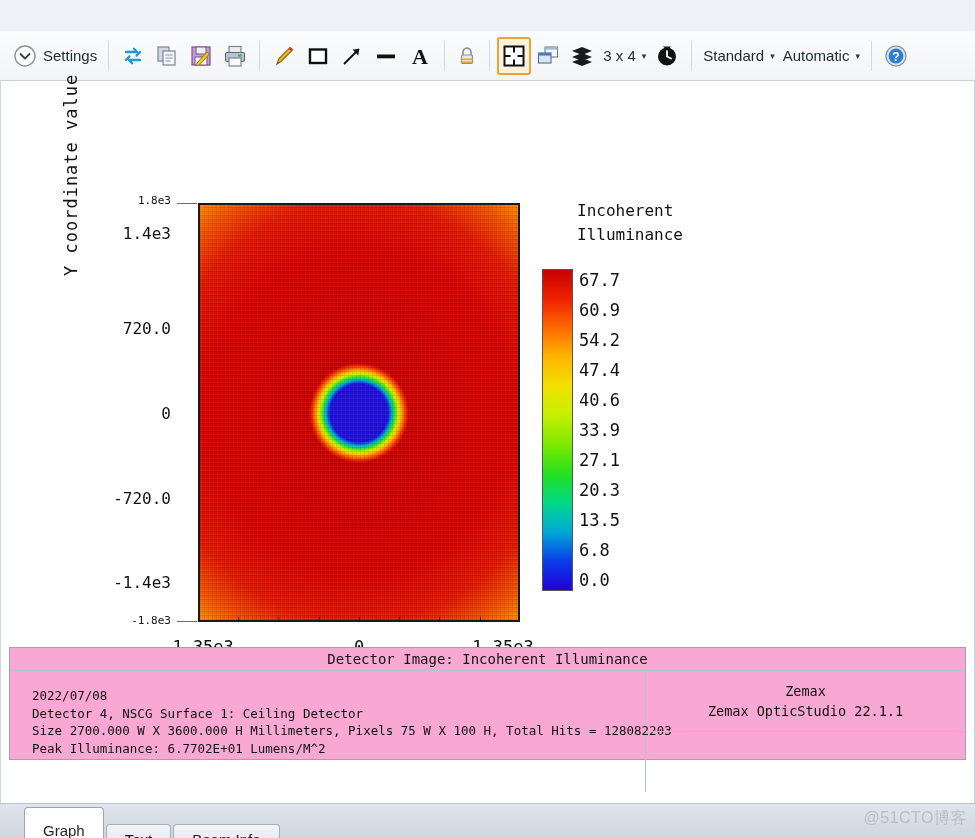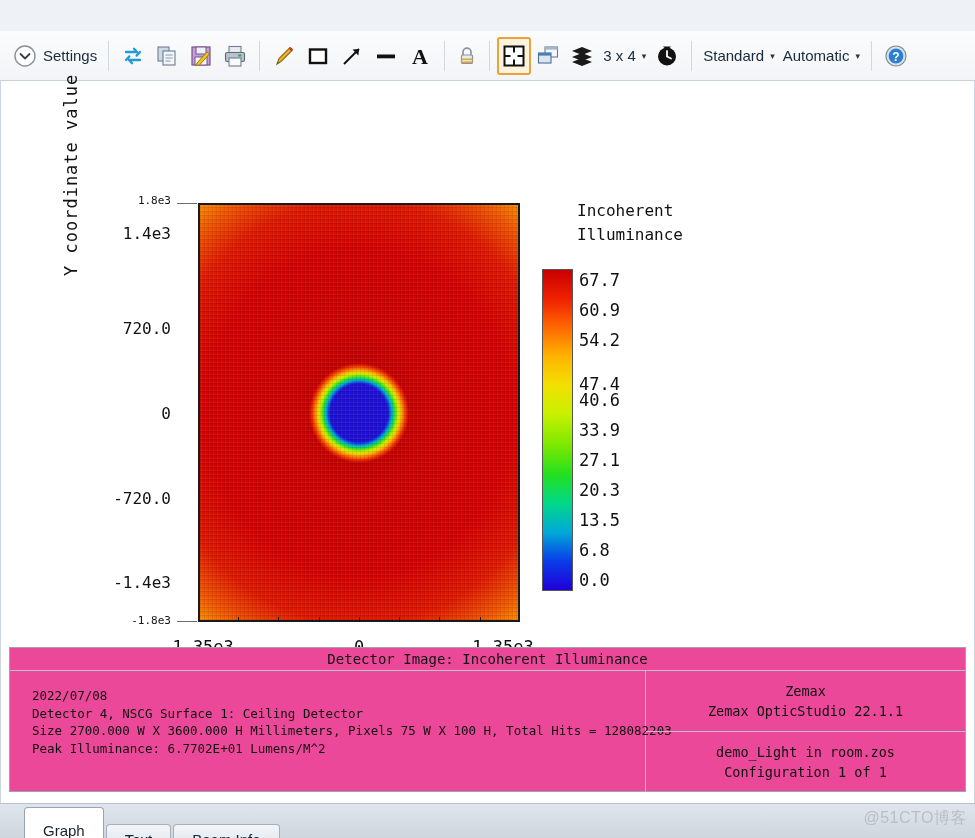--- a/index.html
+++ b/index.html
@@ -159,22 +159,22 @@
       #c80000 100%);
   }
   .cb-tick{
     position:absolute;left:578px;
     font-family:"DejaVu Sans Mono","Liberation Mono",monospace;
     font-size:17px;color:#111;white-space:nowrap;
   }
 
   
   .infopanel{
-    position:absolute;left:8px;top:566px;width:957px;height:145px;
-    border:1px solid #9aa4ae;background:#ec4899;box-sizing:border-box;
+    position:absolute;left:8px;top:566px;width:957px;height:113px;
+    border:1px solid #9aa4ae;background:#f9a8d4;box-sizing:border-box;
   }
   .info-head{
     position:absolute;left:0;top:0;width:100%;height:23px;
     border-bottom:1px solid #b9c1c9;box-sizing:border-box;
     font-family:"DejaVu Sans Mono","Liberation Mono",monospace;
     font-size:14px;color:#111;text-align:center;line-height:22px;
   }
   .info-body{position:absolute;left:0;top:23px;width:100%;height:121px;display:flex;}
   .info-left{
     width:636px;box-sizing:border-box;padding:16px 0 0 22px;
@@ -459,21 +459,21 @@
       <div class="axis-xlabel">X coordinate value</div>
 
       <div class="cb-title">Incoherent</div>
       <div class="cb-title" style="top:142px;">Illuminance</div>
 
       <div class="colorbar"></div>
 
       <div class="cb-tick" style="top:189px;">67.7</div>
       <div class="cb-tick" style="top:219px;">60.9</div>
       <div class="cb-tick" style="top:249px;">54.2</div>
-      <div class="cb-tick" style="top:279px;margin-top:14px;">47.4</div>
+      <div class="cb-tick" style="top:279px;">47.4</div>
       <div class="cb-tick" style="top:309px;">40.6</div>
       <div class="cb-tick" style="top:339px;">33.9</div>
       <div class="cb-tick" style="top:369px;">27.1</div>
       <div class="cb-tick" style="top:399px;">20.3</div>
       <div class="cb-tick" style="top:429px;text-align:center;">13.5</div>
       <div class="cb-tick" style="top:459px;">6.8</div>
       <div class="cb-tick" style="top:489px;">0.0</div>
     </div>
 
     <div class="infopanel">
@@ -483,24 +483,20 @@
           <div>2022/07/08</div>
           <div>Detector 4, NSCG Surface 1: Ceiling Detector</div>
           <div>Size 2700.000 W X 3600.000 H Millimeters, Pixels 75 W X 100 H, Total Hits = 128082203</div>
           <div>Peak Illuminance: 6.7702E+01 Lumens/M^2</div>
         </div>
         <div class="info-right">
           <div class="info-right-top">
             <div class="l">Zemax</div>
             <div class="l">Zemax OpticStudio 22.1.1</div>
           </div>
-          <div class="info-right-bot">
-            <div class="l">demo_Light in room.zos</div>
-            <div class="l">Configuration 1 of 1</div>
-          </div>
         </div>
       </div>
     </div>
 
   </div>
 
   <div class="tabbar">
     <div class="tabs">
       <div class="tab active">Graph</div>
       <div class="tab">Text</div>

